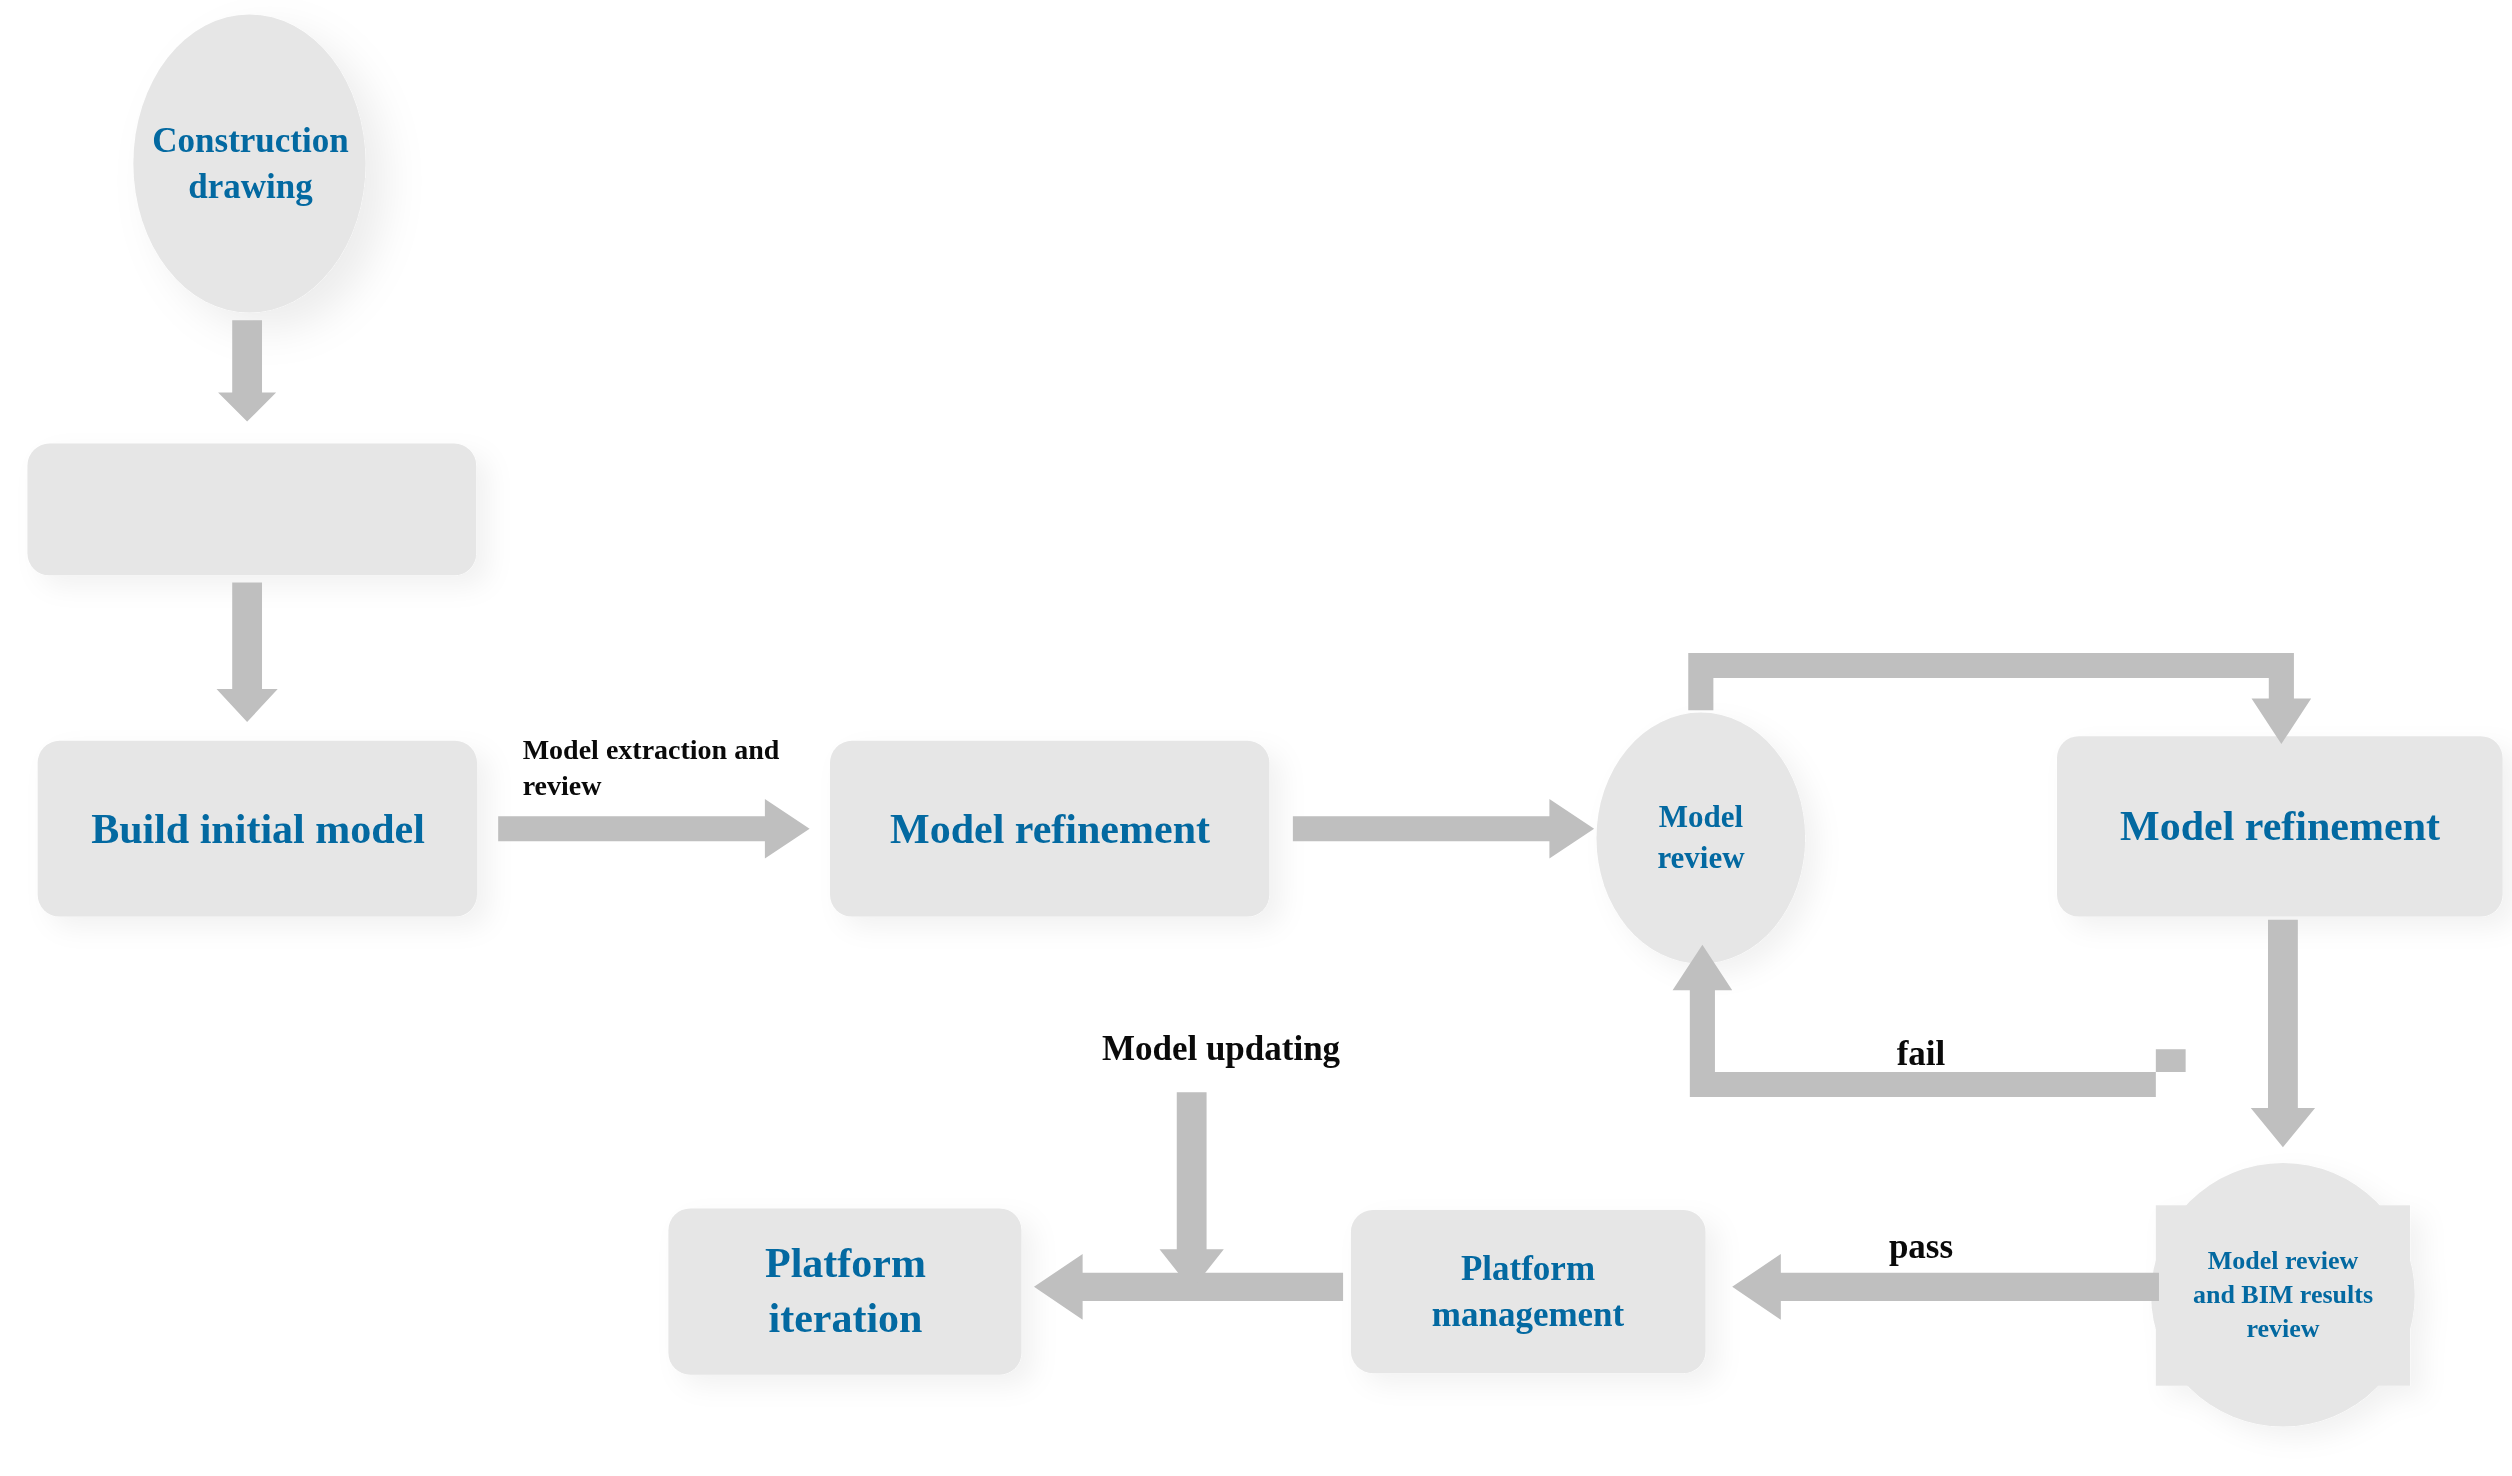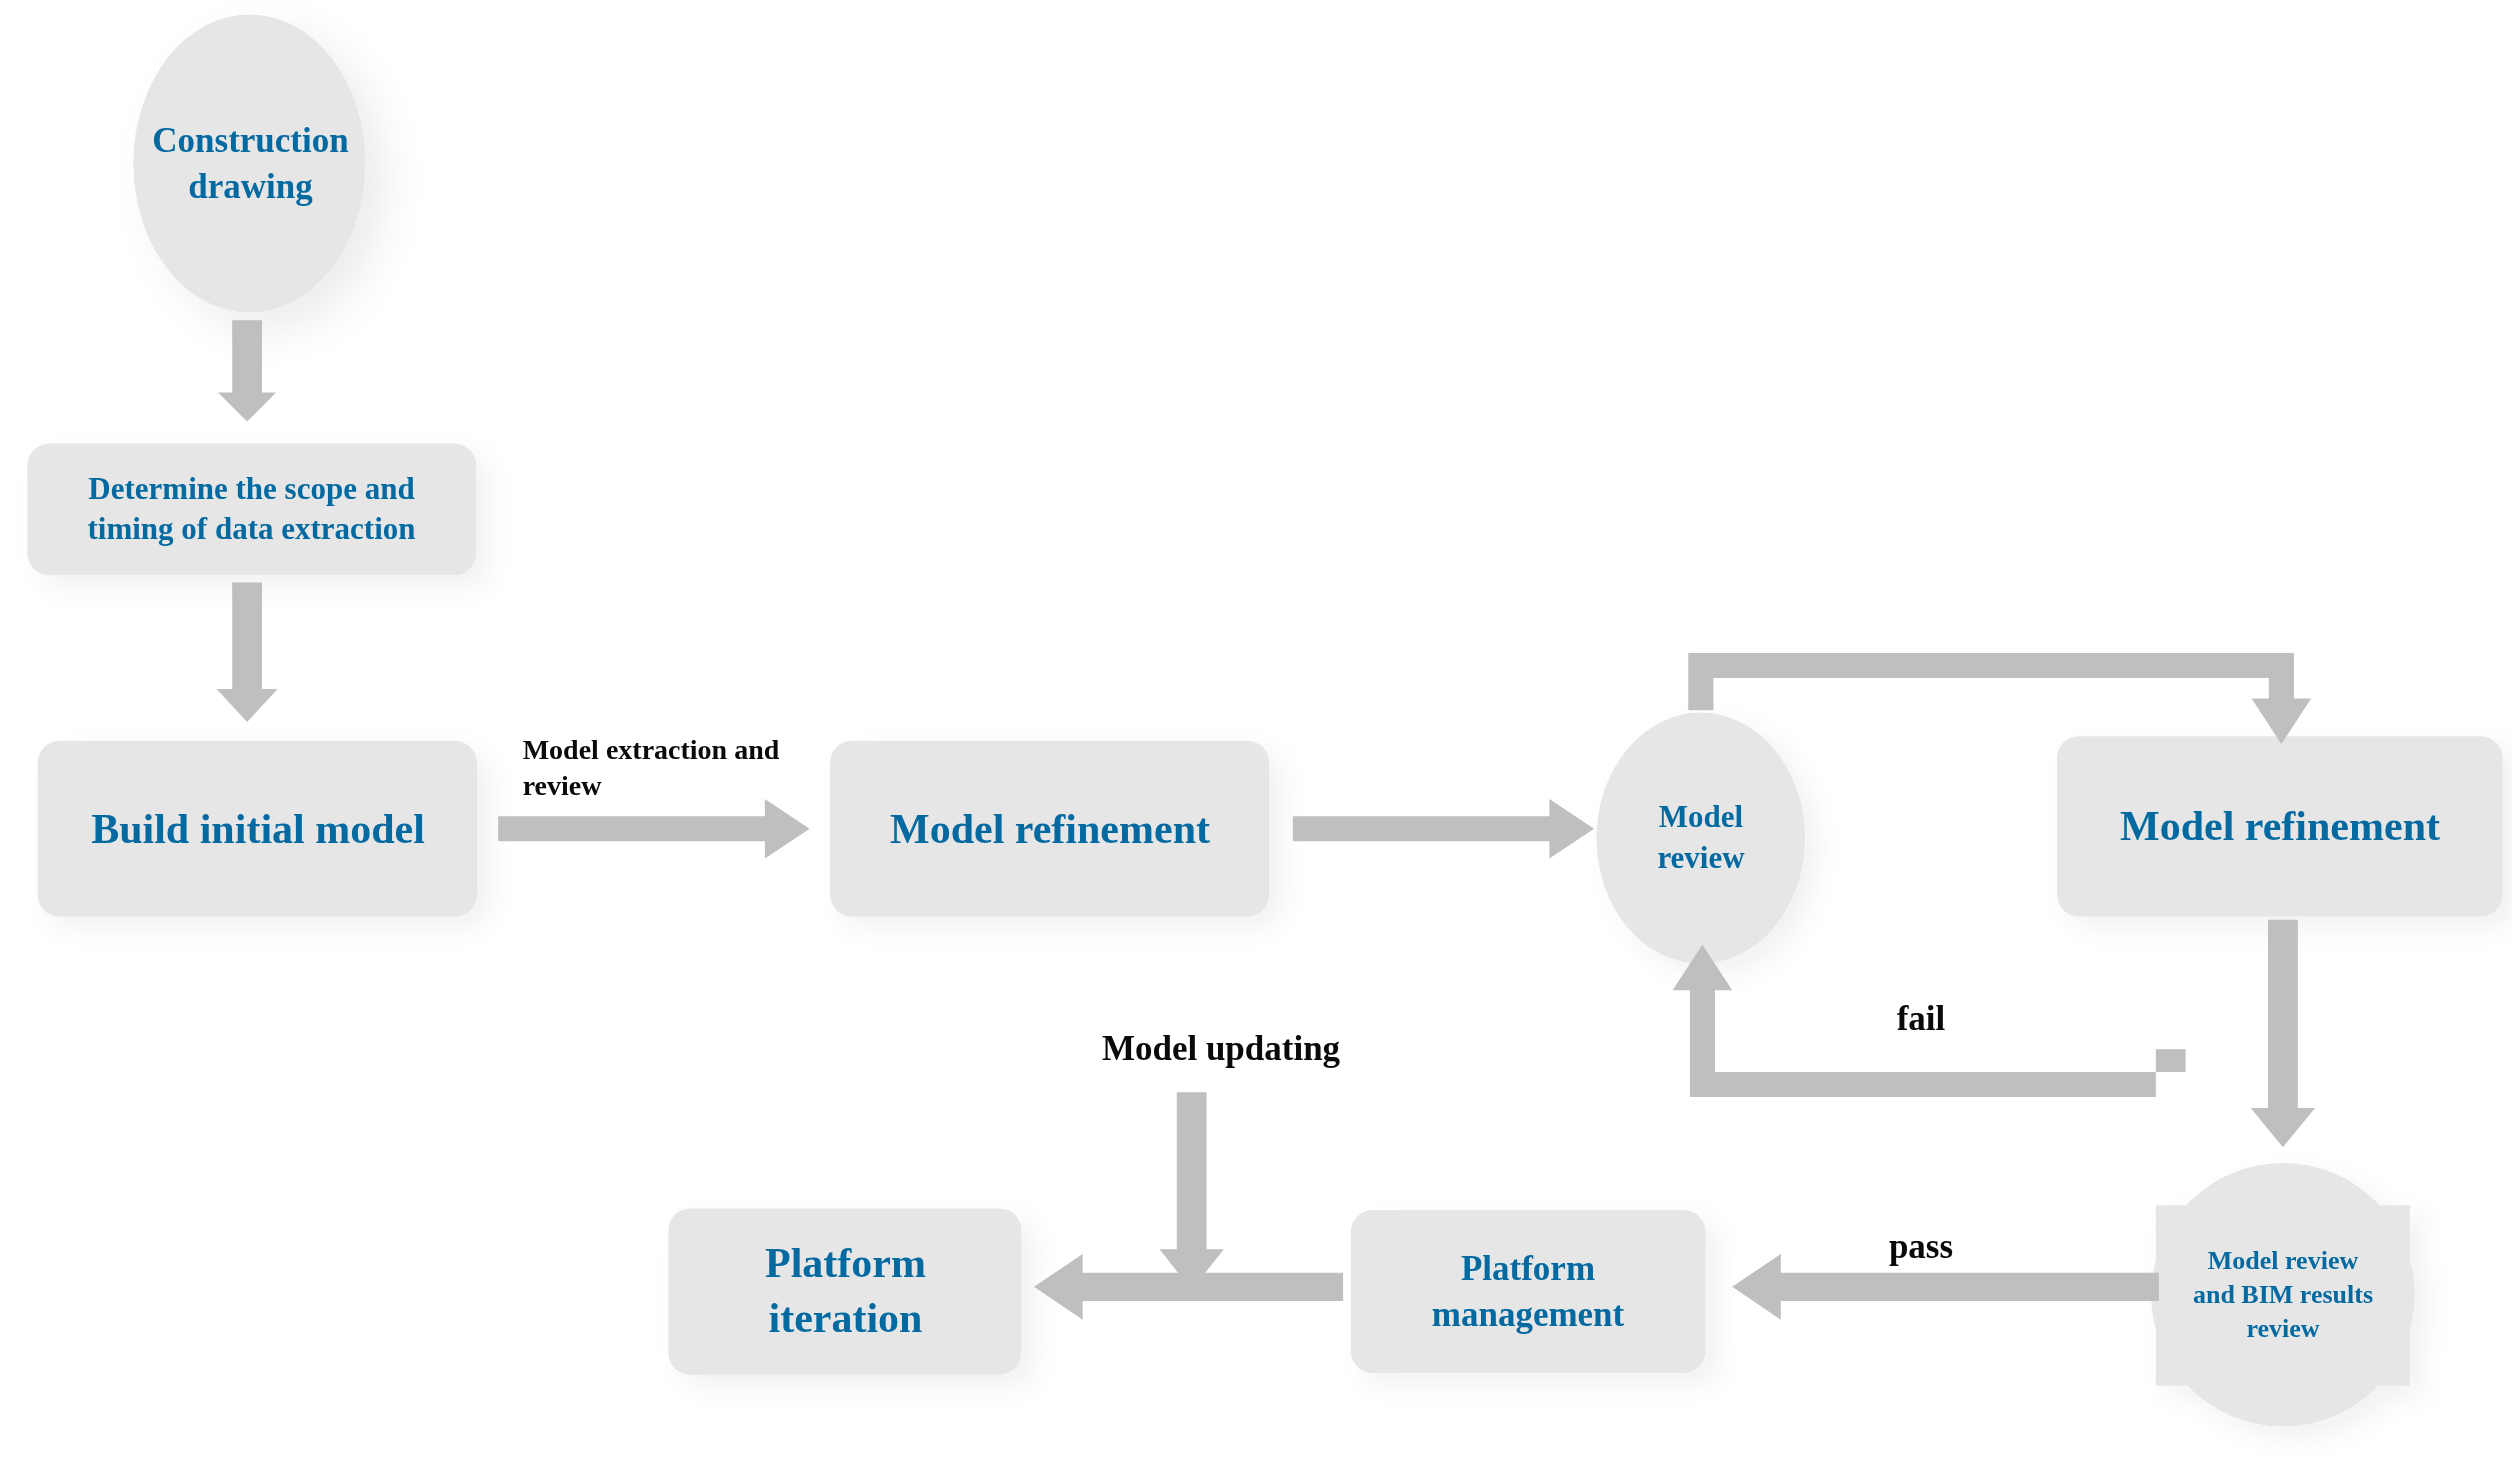--- a/index.html
+++ b/index.html
@@ -162,22 +162,20 @@
     </g>
 
     <g>
       <path fill="#BFBFBF" d="M 1500 1392 L 1538 1392 L 1538 1592 L 1560 1592 L 1519 1644 L 1478 1592 L 1500 1592 Z"></path>
     </g>
   </svg>
 
   <div class="node-label t-lg" style="left:133px; top:85px; width:235px; height:157px;">Construction
 drawing</div>
 
-  <div class="node-label t-md" style="left:35px; top:443px; width:433px; height:132px;">Determine the scope and
-timing of data extraction</div>
 
   <div class="node-label t-xl" style="left:46px; top:741px; width:424px; height:176px;">Build initial model</div>
 
   <div class="node-label t-xl" style="left:838px; top:741px; width:424px; height:176px;">Model refinement</div>
 
   <div class="node-label t-md" style="left:1607px; top:759px; width:188px; height:157px;">Model
 review</div>
 
   <div class="node-label t-xl" style="left:2065px; top:736px; width:430px; height:180px;">Model refinement</div>
 
@@ -187,20 +185,20 @@
 
   <div class="node-label t-lg" style="left:1357px; top:1210px; width:342px; height:163px;">Platform
 management</div>
 
   <div class="node-label t-xl" style="left:675px; top:1208px; width:341px; height:166px;">Platform
 iteration</div>
 
   <div class="edge-label t-sm" style="left:486px; top:727px; width:330px; height:82px;">Model extraction and
 review</div>
 
-  <div class="edge-label t-lg" style="left:1858px; top:996px; width:126px; height:46px;">fail</div>
+  <div class="edge-label t-lg" style="left:1858px; top:1031px; width:126px; height:46px;">fail</div>
 
   <div class="edge-label t-lg" style="left:1858px; top:1224px; width:126px; height:46px;">pass</div>
 
   <div class="edge-label t-lg" style="left:1060px; top:1026px; width:322px; height:46px;">Model updating</div>
 
 </div>
 
 
 </body></html>

